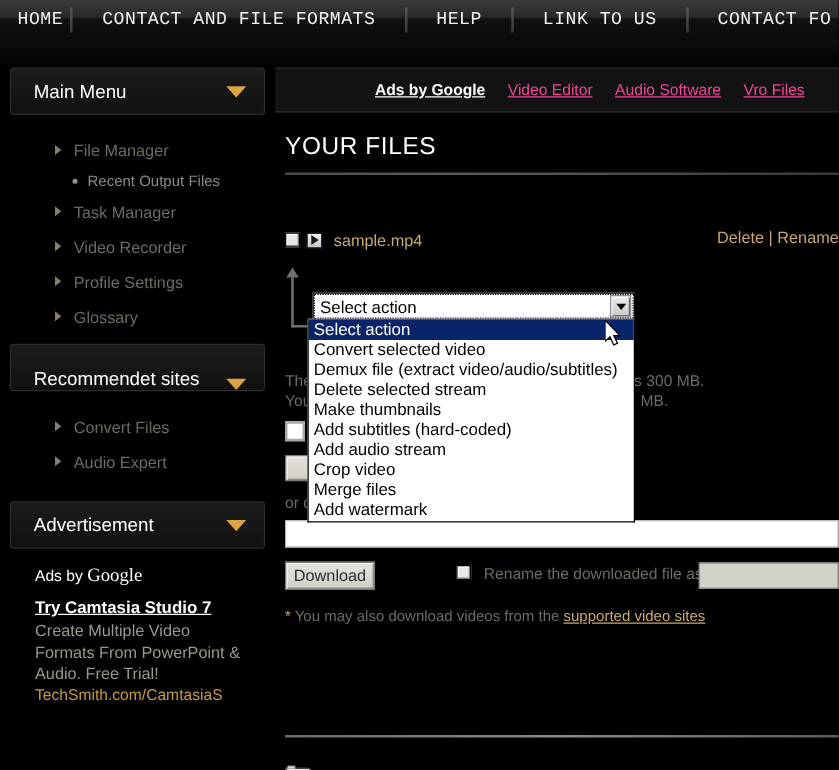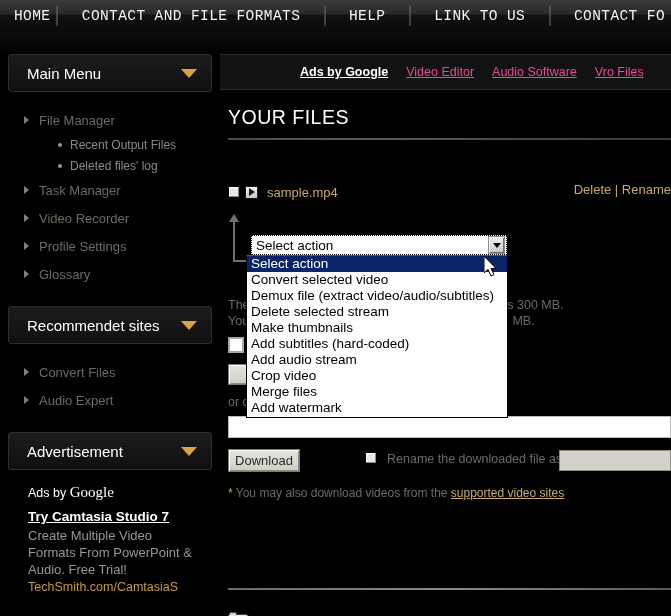--- a/index.html
+++ b/index.html
@@ -80,21 +80,21 @@
     width: 0; height: 0;
     border-left: 8px solid transparent;
     border-right: 8px solid transparent;
     border-top: 9px solid #d9a441;
   }
   .menu-list { margin: 0; padding: 0; list-style: none; }
   .menu-item {
     display: flex;
     align-items: center;
     height: 28px;
-    padding-left: 24px;
+    padding-left: 44px;
     color: #6e6a63;
     font-size: 13px;
   }
   .menu-item .bullet-arrow {
     width: 0; height: 0;
     border-top: 4px solid transparent;
     border-bottom: 4px solid transparent;
     border-left: 5px solid #8a7f6d;
     margin-right: 10px;
     flex: 0 0 auto;
@@ -512,43 +512,39 @@
 
   <ul class="menu-list" style="margin-top:14px;">
     <li class="menu-item">
       <span class="bullet-arrow"></span>
       <span>File Manager</span>
     </li>
     <li class="sub-item">
       <span class="dot"></span>
       <span>Recent Output Files</span>
     </li>
-    <li class="sub-item">
-      <span class="dot"></span>
-      <span>Deleted files' log</span>
-    </li>
     <li class="menu-item">
       <span class="bullet-arrow"></span>
       <span>Task Manager</span>
     </li>
     <li class="menu-item">
       <span class="bullet-arrow"></span>
       <span>Video Recorder</span>
     </li>
     <li class="menu-item">
       <span class="bullet-arrow"></span>
       <span>Profile Settings</span>
     </li>
     <li class="menu-item">
       <span class="bullet-arrow"></span>
       <span>Glossary</span>
     </li>
   </ul>
 
-  <div class="panel-head" style="margin-top:18px;">
+  <div class="panel-head" style="margin-top:8px;align-items:flex-end;">
     <span class="ptitle">Recommendet sites</span>
     <span class="caret-down"></span>
   </div>
 
   <ul class="menu-list" style="margin-top:14px;">
     <li class="menu-item">
       <span class="bullet-arrow"></span>
       <span>Convert Files</span>
     </li>
     <li class="menu-item">

